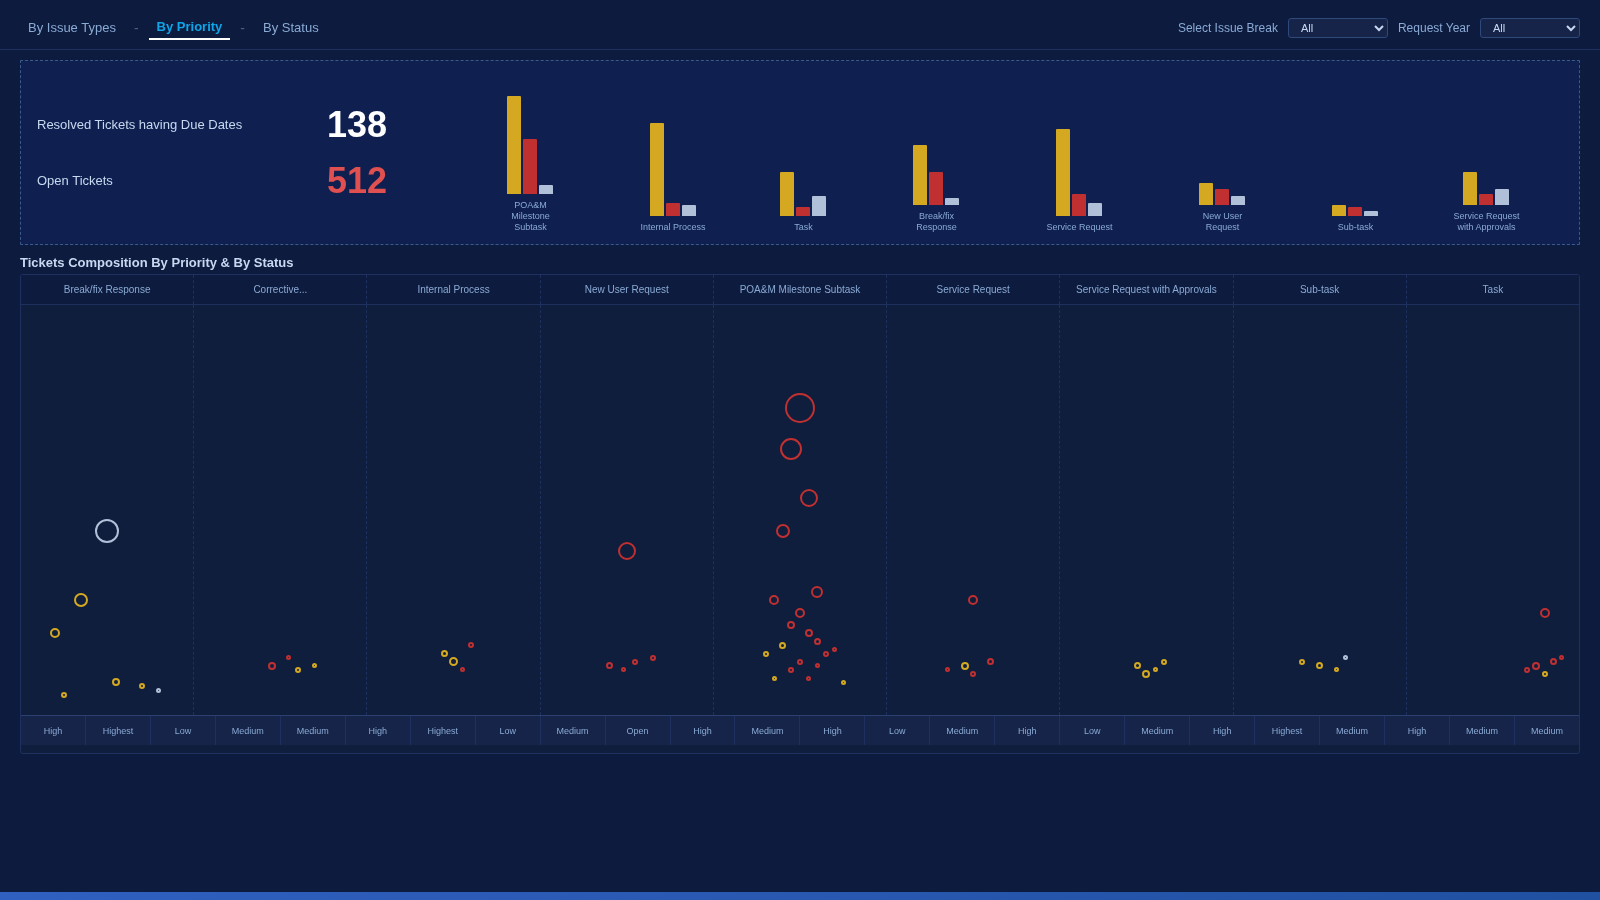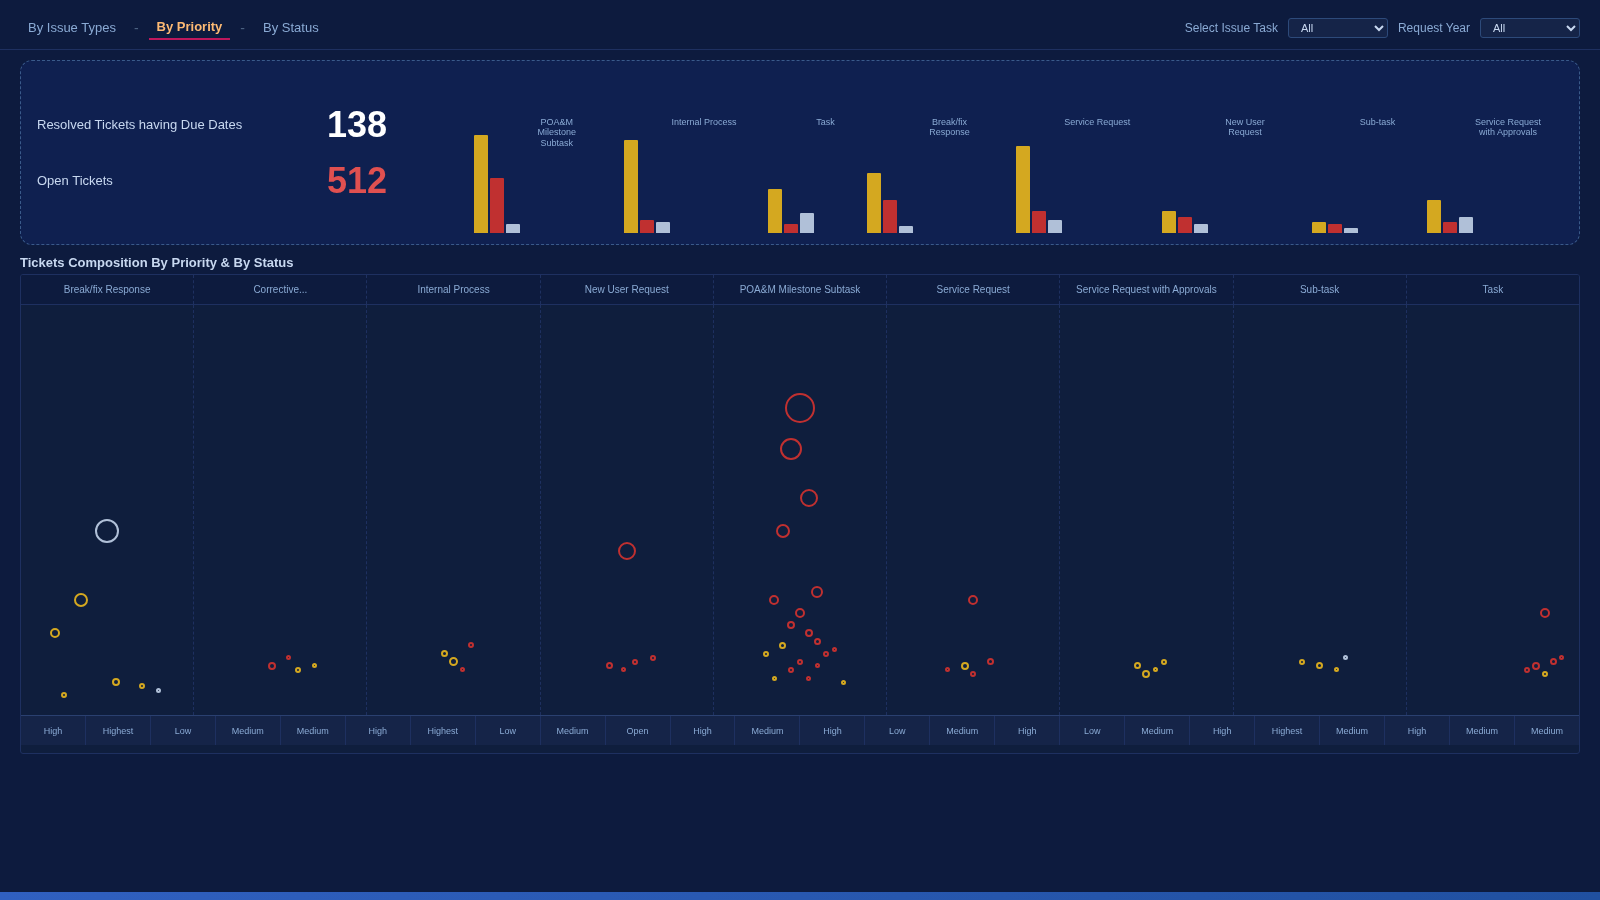--- a/index.html
+++ b/index.html
@@ -22,23 +22,23 @@
       height: 50px;
       border-bottom: 1px solid #1e3060;
     }
     .header-tab {
       color: #8aaad4;
       font-size: 13px;
       cursor: pointer;
       padding: 4px 8px;
     }
     .header-tab.active {
-      color: #fdba74;
+      color: #0ea5e9;
       font-weight: 600;
-      border-bottom: 2px solid #be185d;
+      border-bottom: 2px solid #ffffff;
       text-align: right;
     }
     .header-sep {
       color: #4a6080;
       font-size: 14px;
     }
     .filter-label { color: #8aaad4; font-size: 12px; }
     .filter-select {
       background: #152448;
       border: 1px solid #2d4a7a;
@@ -46,21 +46,21 @@
       font-size: 11px;
       padding: 2px 8px;
       border-radius: 3px;
       min-width: 100px;
     }
 
     
     .summary-box {
       margin: 10px 20px 6px 20px;
       border: 1px dashed #3a5a8a;
-      border-radius: 12px;
+      border-radius: 1px;
       padding: 10px 16px;
       display: flex;
       align-items: center;
       gap: 15px;
       height: 185px;
       background: #0f2050;
     }
     .summary-stats {
       display: flex;
       flex-direction: column;
@@ -91,22 +91,22 @@
       flex: 1;
       display: flex;
       align-items: flex-end;
       justify-content: space-around;
       height: 160px;
       padding: 0 10px;
       gap: 8px;
     }
     .bar-group {
       display: flex;
-      flex-direction: row;
-      align-items: flex-start;
+      flex-direction: column;
+      align-items: center;
       gap: 2px;
     }
     .bar-group-bars {
       display: flex;
       align-items: flex-end;
       gap: 2px;
       height: 120px;
     }
     .bar {
       width: 14px;
@@ -220,21 +220,21 @@
 <body>
 
 <div class="header">
   <span class="header-tab">By Issue Types</span>
   <span class="header-sep">-</span>
   <span class="header-tab active">By Priority</span>
   <span class="header-sep">-</span>
   <span class="header-tab">By Status</span>
 
   <div style="flex:1"></div>
-  <span class="filter-label">Select Issue Task</span>
+  <span class="filter-label">Select Issue Break</span>
   <select class="filter-select">
     <option>All</option>
   </select>
   <span class="filter-label">Request Year</span>
   <select class="filter-select">
     <option>All</option>
   </select>
 </div>
 
 <div class="summary-box">

